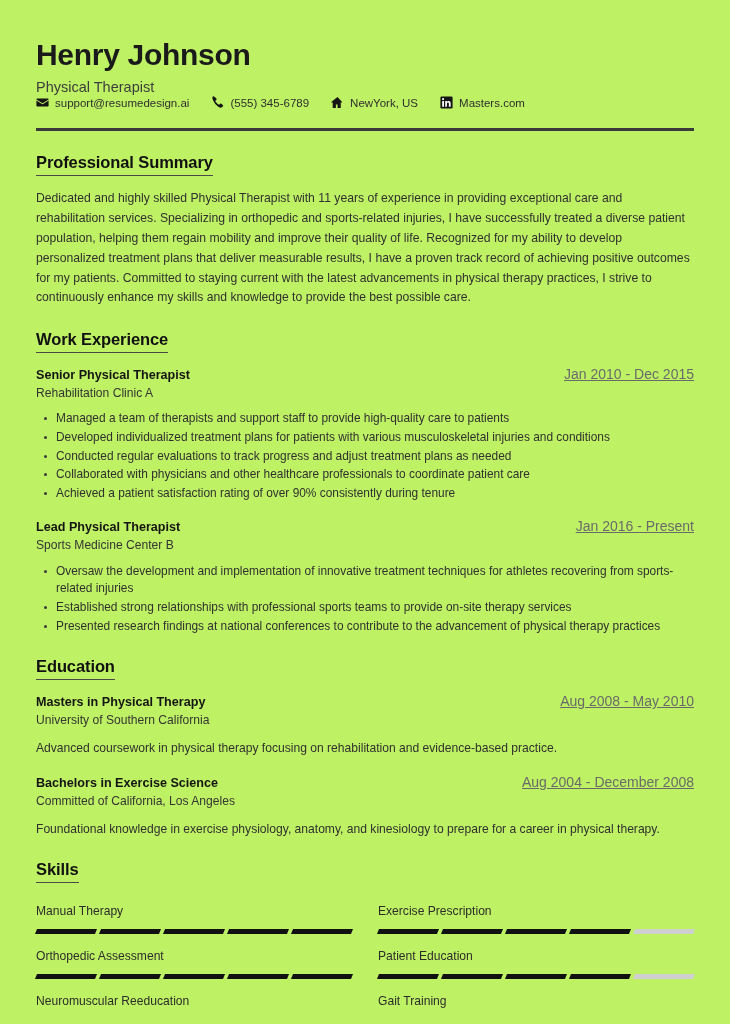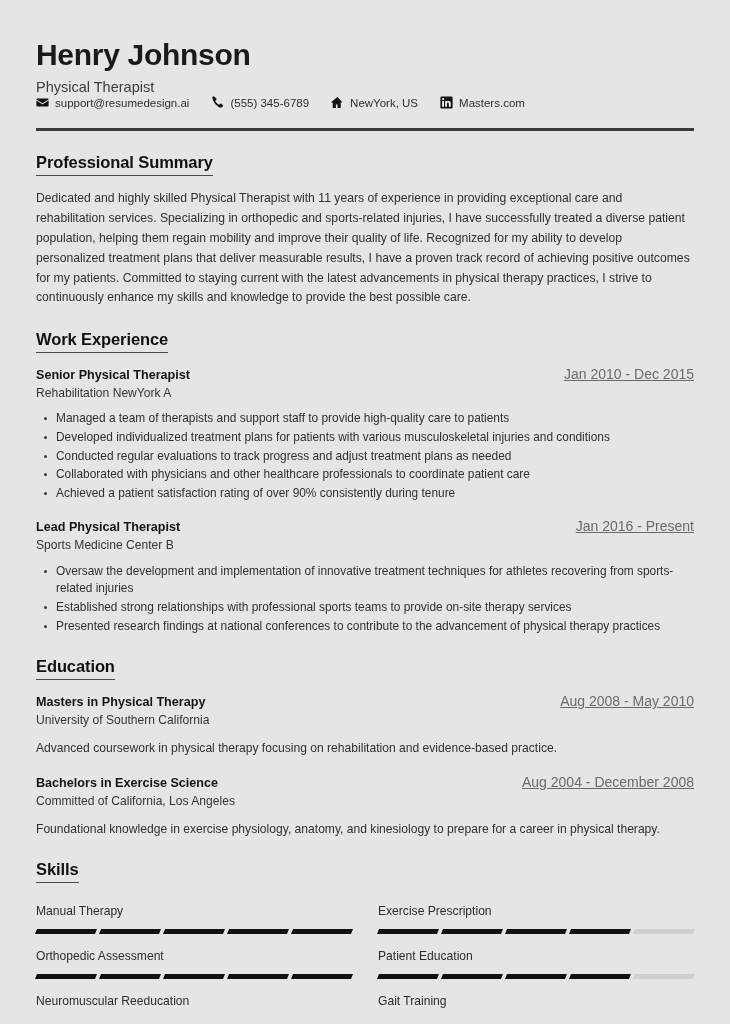--- a/index.html
+++ b/index.html
@@ -14,21 +14,21 @@
     font-family: "Liberation Sans", sans-serif;
     color: #2b2b2b;
     -webkit-font-smoothing: antialiased;
   }
 
   .page {
     position: relative;
     width: 730px;
     height: 1024px;
     padding: 32px 36px 0 36px;
-    background: #e5e5e5;
+    background: #bef264;
     overflow: hidden;
   }
 
   
   .header { padding-top: 6px; }
 
   .full-name {
     font-size: 30px;
     font-weight: 700;
     letter-spacing: -0.3px;
@@ -262,21 +262,21 @@
 
   <div class="section">
     <div class="section-title">Work Experience</div>
     <div class="section-body">
 
       <div class="entry">
         <div class="entry-head">
           <div class="entry-role">Senior Physical Therapist</div>
           <div class="entry-dates">Jan 2010 - Dec 2015</div>
         </div>
-        <div class="entry-org">Rehabilitation NewYork A</div>
+        <div class="entry-org">Rehabilitation Clinic A</div>
         <ul class="bullets">
           <li>Managed a team of therapists and support staff to provide high-quality care to patients</li>
           <li>Developed individualized treatment plans for patients with various musculoskeletal injuries and conditions</li>
           <li>Conducted regular evaluations to track progress and adjust treatment plans as needed</li>
           <li>Collaborated with physicians and other healthcare professionals to coordinate patient care</li>
           <li>Achieved a patient satisfaction rating of over 90% consistently during tenure</li>
         </ul>
       </div>
 
       <div class="entry">

